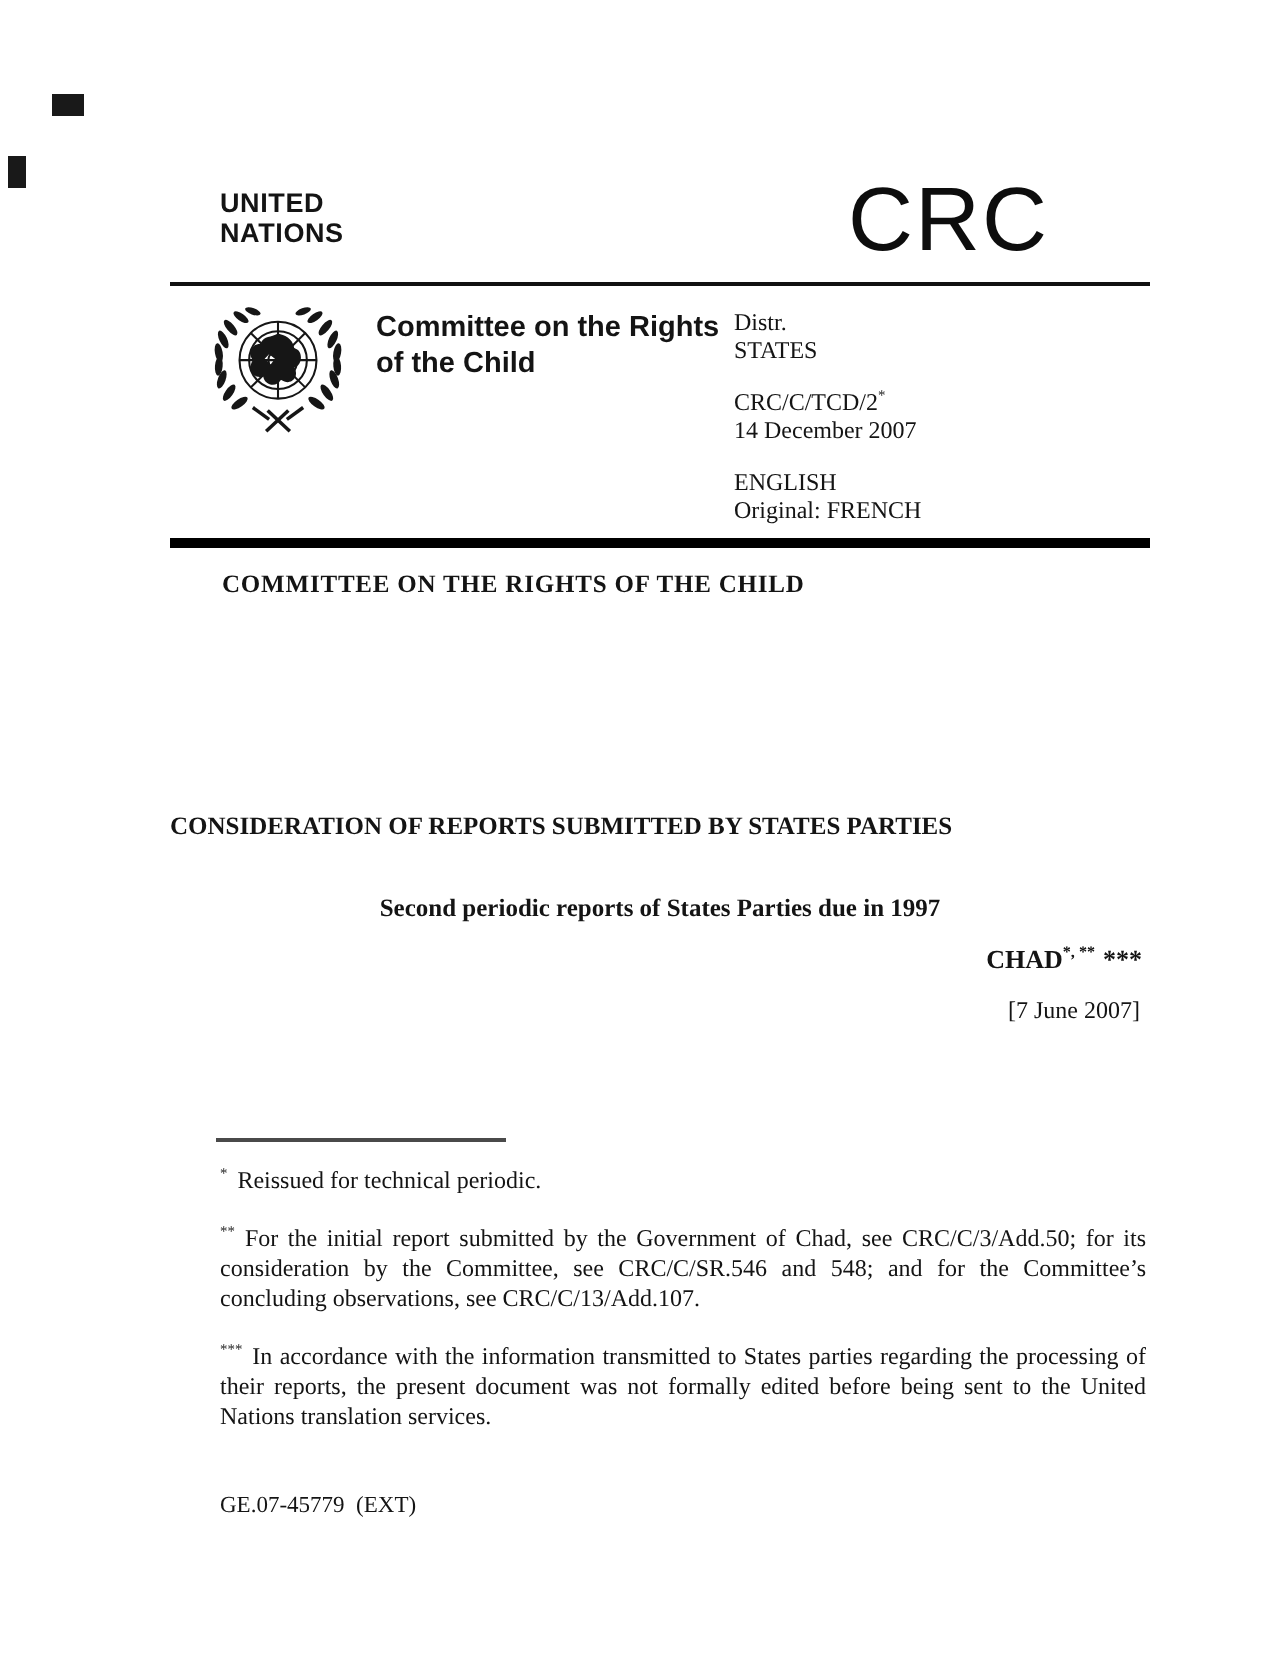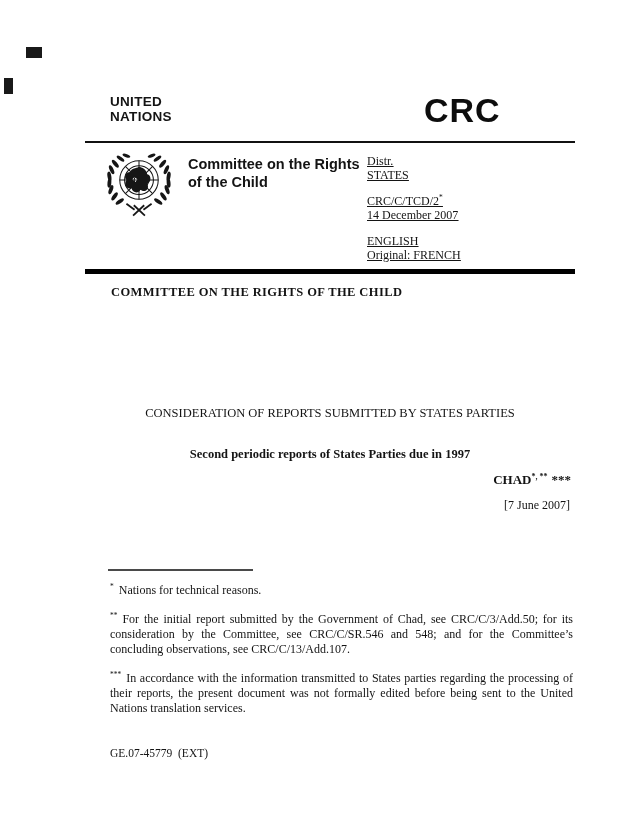--- a/index.html
+++ b/index.html
@@ -19,50 +19,50 @@
 
   .org-name {
     position: absolute; left: 110px; top: 52px;
     font-family: "Liberation Sans", sans-serif;
     font-weight: bold; font-size: 13.5px; line-height: 15px;
     letter-spacing: 0.3px;
   }
   .doc-symbol-large {
     position: absolute; left: 424px; top: 50px;
     font-family: "Liberation Sans", sans-serif;
-    font-weight: bold; font-size: 34px; line-height: 36px;
+    font-weight: normal; font-size: 45px; line-height: 36px;
     letter-spacing: 1px; color: #0d0d0d;
   }
   .rule-thin {
     position: absolute; left: 85px; top: 99px; width: 490px; height: 2px; background: #111;
   }
   .emblem { position: absolute; left: 102px; top: 108px; width: 74px; height: 72px; }
   .committee-name {
     position: absolute; left: 188px; top: 114px; width: 178px;
     font-family: "Liberation Sans", sans-serif;
     font-weight: bold; font-size: 14.5px; line-height: 17.5px;
   }
   .distr-block {
     position: absolute; left: 367px; top: 113px;
     font-size: 12px; line-height: 13.5px;
   }
   .distr-block .grp { margin-bottom: 13px; }
-  .distr-block div { white-space: nowrap; text-decoration: underline; }
+  .distr-block div { white-space: nowrap; }
   sup { font-size: 0.62em; vertical-align: super; line-height: 0; }
 
   .rule-thick {
     position: absolute; left: 85px; top: 227px; width: 490px; height: 5px; background: #000;
   }
   .committee-heading {
     position: absolute; left: 111px; top: 243px;
     font-weight: bold; font-size: 12.5px; letter-spacing: 0.4px;
   }
   .title-block {
     position: absolute; left: 85px; top: 364px; width: 490px;
-    text-align: center; font-weight: normal; font-size: 12.5px; line-height: 15.5px;
+    text-align: left; font-weight: bold; font-size: 12.5px; line-height: 15.5px;
   }
   .subtitle {
     position: absolute; left: 85px; top: 405px; width: 490px;
     text-align: center; font-weight: bold; font-size: 12.5px;
   }
   .country-line {
     position: absolute; left: 81px; top: 430px; width: 490px;
     text-align: right; font-weight: bold; font-size: 13px;
   }
   .country-line .stars { margin-left: 4px; font-weight: bold; }
@@ -171,20 +171,20 @@
 
   <div class="country-line">
     <span>CHAD</span><sup>*, **</sup><span class="stars">***</span>
   </div>
 
   <div class="submission-date">[7 June 2007]</div>
 
   <div class="fn-rule"></div>
 
   <div class="footnotes">
-    <p class="short"><sup>*</sup><span>Nations for technical reasons.</span></p>
+    <p class="short"><sup>*</sup><span>Reissued for technical periodic.</span></p>
     <p><sup>**</sup><span>For the initial report submitted by the Government of Chad, see CRC/C/3/Add.50; for its consideration by the Committee, see CRC/C/SR.546 and 548; and for the Committee’s concluding observations, see CRC/C/13/Add.107.</span></p>
     <p><sup>***</sup><span>In accordance with the information transmitted to States parties regarding the processing of their reports, the present document was not formally edited before being sent to the United Nations translation services.</span></p>
   </div>
 
   <div class="footer-id">GE.07-45779  (EXT)</div>
 
 </div>
 
 </body></html>

